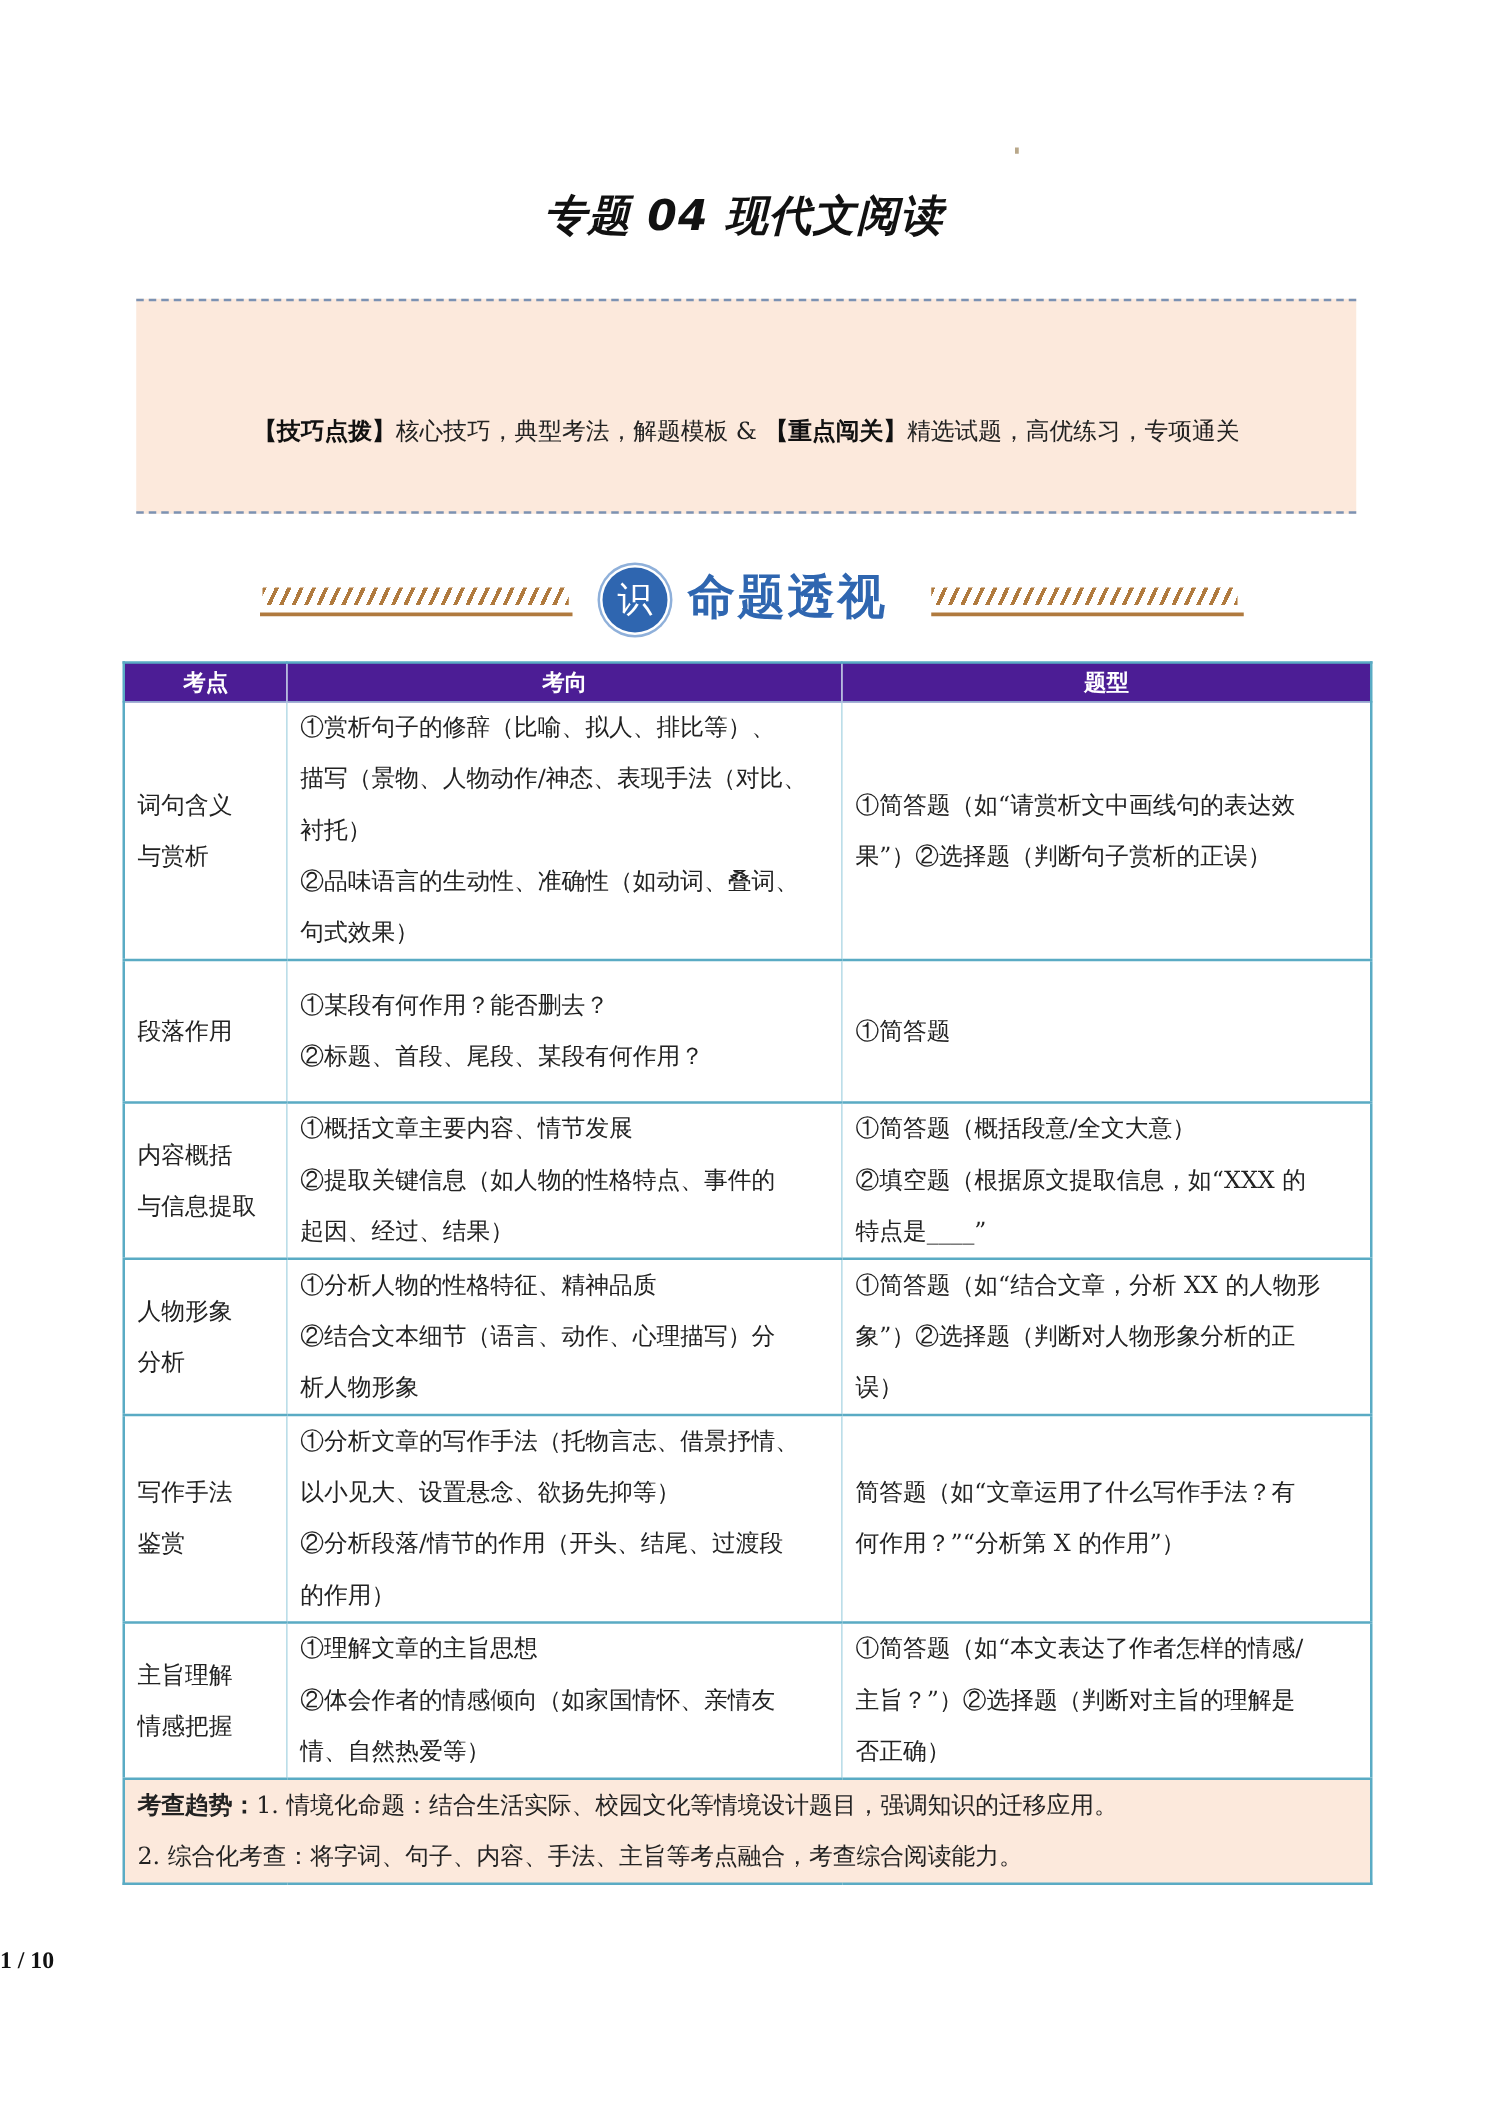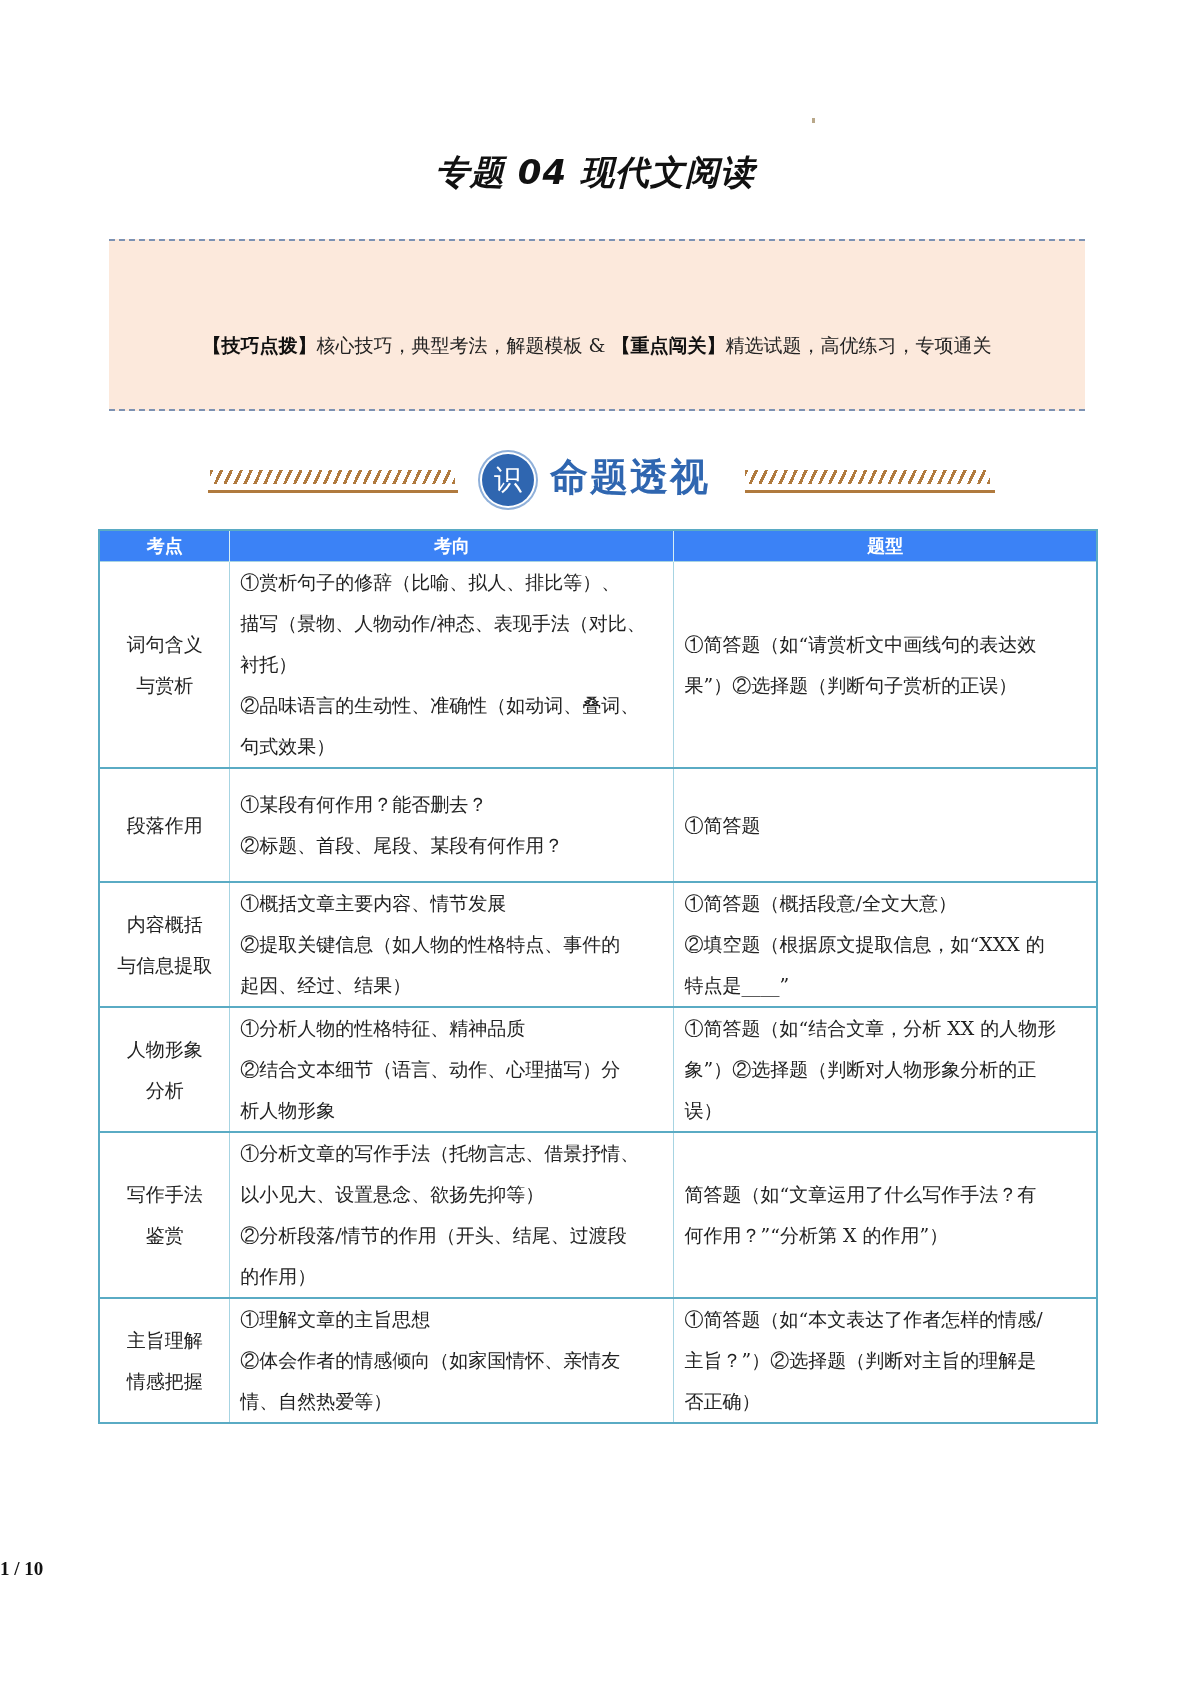--- a/index.html
+++ b/index.html
@@ -35,26 +35,26 @@
   }
   .section-title {
     position: absolute; left: 350px; top: 0; font-size: 38px; color: #2f66b0;
     font-family: "DejaVu Serif", "Liberation Serif", serif; font-weight: bold; letter-spacing: 2px;
   }
   table.main {
     position: absolute; top: 529px; left: 98px; width: 1000px; border-collapse: collapse;
     border: 2px solid #5aabc4; font-size: 19px;
   }
   table.main th {
-    background: #3b82f6; color: #fff; height: 28px; font-family: "DejaVu Sans", "Liberation Sans", sans-serif;
+    background: #4c1d95; color: #fff; height: 28px; font-family: "DejaVu Sans", "Liberation Sans", sans-serif;
     font-size: 18px; font-weight: bold; border-left: 1px solid #d6eef5;
   }
   table.main td { border: 1px solid #a7d4e2; vertical-align: middle; padding: 0 10px; line-height: 41px; color: #222; }
   table.main tr.row td { border-bottom: 2px solid #5aabc4; }
-  td.c1 { width: 110px; text-align: center; }
+  td.c1 { width: 110px; text-align: left; }
   td.c2 { width: 426px; }
   td.c3 { width: 404px; }
   td.trend { background: #fce9dc; padding: 2px 10px; line-height: 41px; }
   td.trend b { font-family: "DejaVu Sans", "Liberation Sans", sans-serif; }
   .pager {
     position: absolute; top: 1558px; left: 0; width: 1190px; text-align: left;
     font-family: "Liberation Serif", "DejaVu Serif", serif; font-weight: bold; font-size: 19px; color: #111;
   }
   .line { display: block; }
 </style>
@@ -176,16 +176,22 @@
           <span class="line">①理解文章的主旨思想</span>
           <span class="line">②体会作者的情感倾向（如家国情怀、亲情友</span>
           <span class="line">情、自然热爱等）</span>
         </td>
         <td class="c3">
           <span class="line">①简答题（如“本文表达了作者怎样的情感/</span>
           <span class="line">主旨？”）②选择题（判断对主旨的理解是</span>
           <span class="line">否正确）</span>
         </td>
       </tr>
+      <tr>
+        <td colspan="3" class="trend">
+          <span class="line"><b>考查趋势：</b><span>1.  情境化命题：结合生活实际、校园文化等情境设计题目，强调知识的迁移应用。</span></span>
+          <span class="line">2.  综合化考查：将字词、句子、内容、手法、主旨等考点融合，考查综合阅读能力。</span>
+        </td>
+      </tr>
     </tbody>
 </table>
 
 <div class="pager">1 / 10</div>
 
 </body></html>

